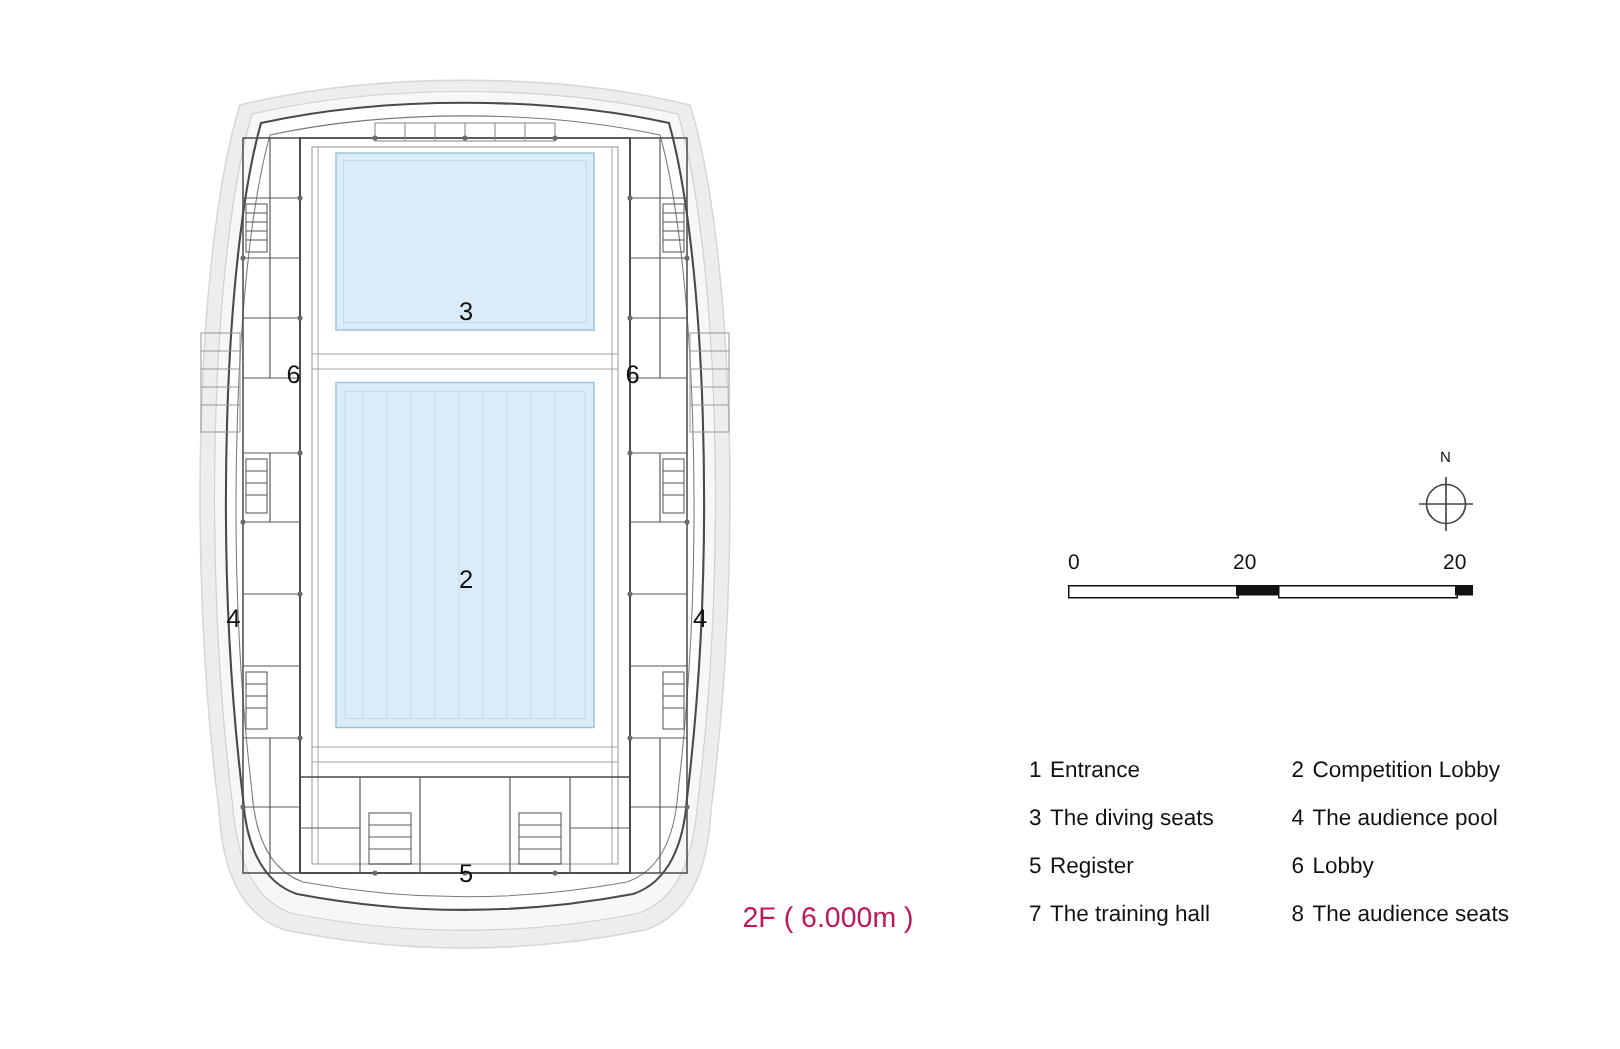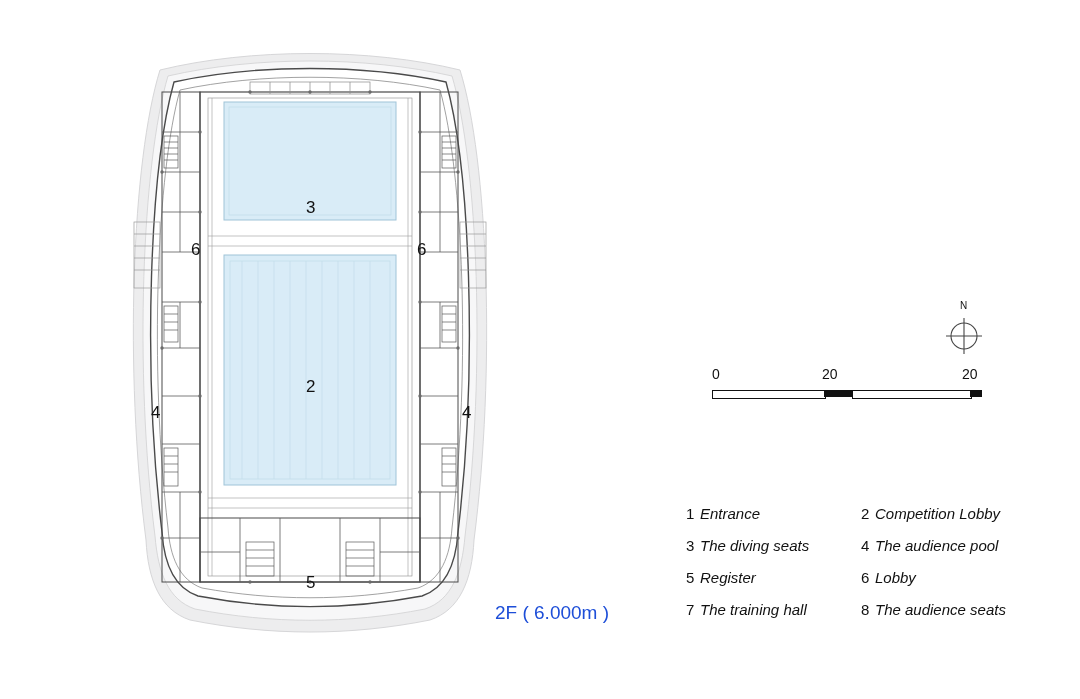--- a/index.html
+++ b/index.html
@@ -35,21 +35,21 @@
     letter-spacing: 0;
     user-select: none;
   }
 
   
   #floor-caption {
     position: absolute;
     left: 495px;
     top: 602px;
     font-size: 19px;
-    color: #1d4ed8;
+    color: #be185d;
     white-space: nowrap;
   }
 
   
   #north-wrap {
     position: absolute;
     left: 938px;
     top: 300px;
     width: 60px;
     height: 62px;
@@ -98,21 +98,21 @@
     font-size: 15px;
     color: #111;
     white-space: nowrap;
     display: flex;
     align-items: baseline;
   }
   .legend-key {
     display: inline-block;
     min-width: 14px;
   }
-  .legend-label { display: inline-block; font-style: italic; }
+  .legend-label { display: inline-block; }
 </style>
 </head>
 <body>
 
 <div id="plan-wrap">
   <svg id="plan-svg" width="420" height="610" viewBox="0 0 420 610">
 
     <g>
       <path d="M 60 30 C 150 8, 270 8, 360 30
                C 388 120, 396 330, 374 500

